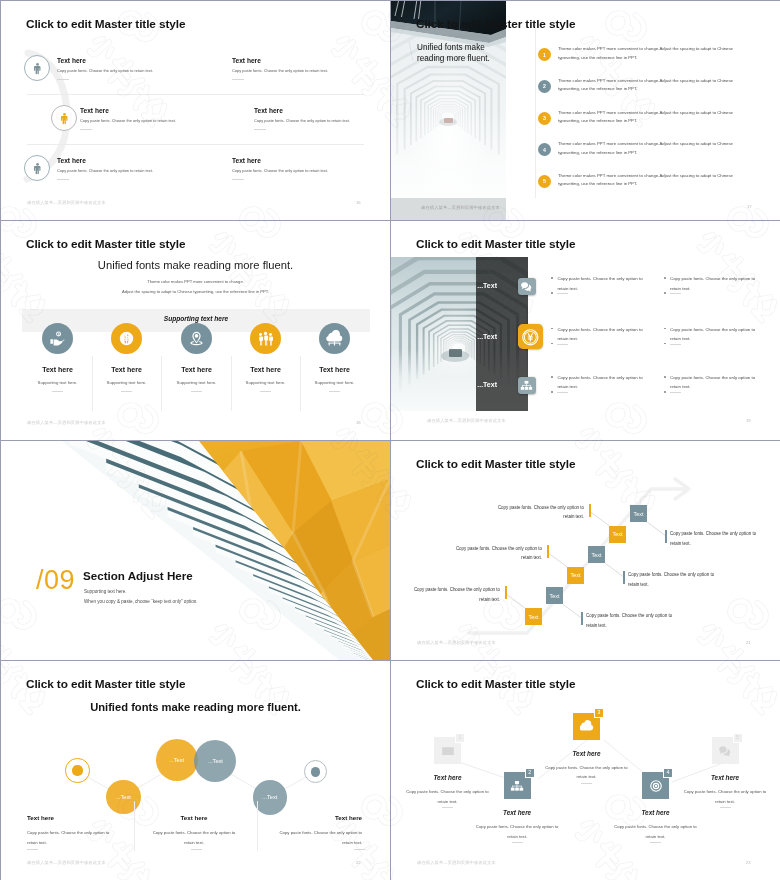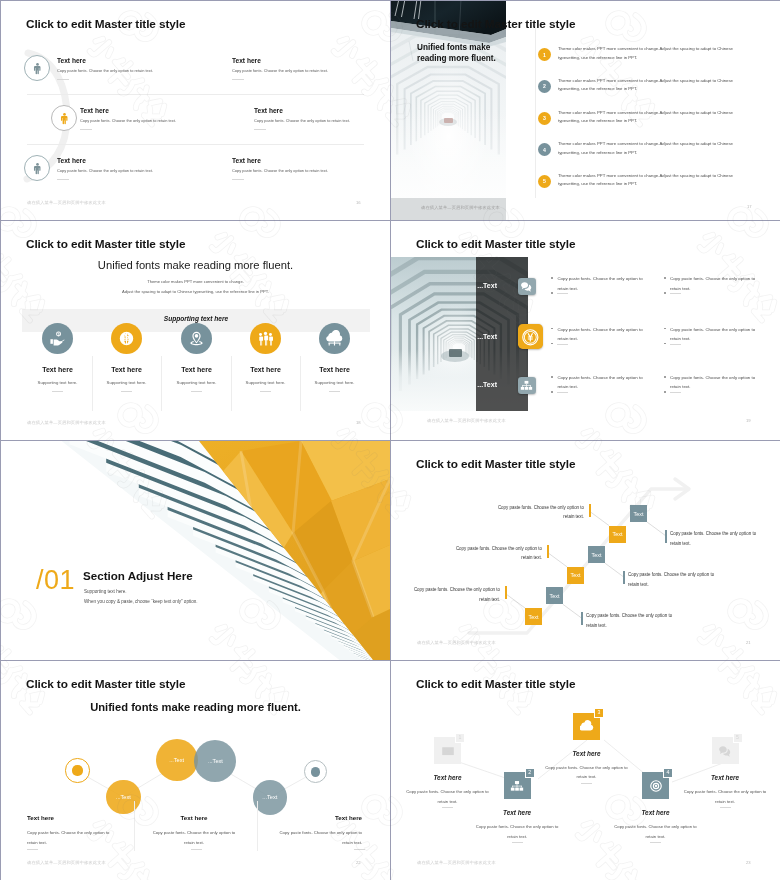--- a/index.html
+++ b/index.html
@@ -26,21 +26,21 @@
            display:flex;align-items:center;justify-content:center;background:#fff;}
   .s16 .ic.or{border-color:#b9b9b9;}
   .s16 .ht{position:absolute;font-weight:bold;color:#151515;font-size:6.6px;white-space:nowrap;}
   .s16 .bt{position:absolute;color:#5b5b5b;font-size:3.95px;white-space:nowrap;}
   .s16 .dl{position:absolute;width:12px;height:.7px;background:#d8d8d8;}
   .s16 .sep{position:absolute;left:26px;width:337px;height:.6px;background:#ececec;}
 
   
   .s17-photo{position:absolute;left:0;top:0;width:115px;height:219px;overflow:hidden;}
   .s17-title{left:25px;top:16px;font-size:11.8px;color:#141414;}
-  .s17-sub{position:absolute;left:26px;top:41px;font-size:8.2px;font-weight:bold;color:#111;line-height:11px;}
+  .s17-sub{position:absolute;left:26px;top:41px;font-size:8.2px;font-weight:normal;color:#111;line-height:11px;}
   .s17-vline{position:absolute;left:144px;top:22px;width:.6px;height:175px;background:#ededed;}
   .s17 .num{position:absolute;width:13px;height:13px;border-radius:50%;color:#fff;font-size:5.2px;
             display:flex;align-items:center;justify-content:center;font-weight:bold;}
   .s17 .tx{position:absolute;left:167px;width:194px;font-size:4.3px;color:#4d4d4d;line-height:8.8px;}
   .s17-foot{left:30px;top:204px;color:#9e9e9e;}
   .s17-pg{left:356px;top:203px;}
   .s17-fbar{position:absolute;left:0;top:197px;width:115px;height:22px;background:#d9dcdd;}
 
   
   .s18-title{left:25px;top:16px;font-size:11.8px;}
@@ -535,21 +535,21 @@
               <path d="M262 140 L226 190 L250 219 L290 190 Z" fill="#DC9A1A"></path>
               <path d="M160 110 L120 165 L170 219 L226 190 Z" fill="#F0B333"></path>
               <path d="M300 0 L292 92 L322 150 L344 200" fill="none" stroke="#ffffff" stroke-opacity=".16" stroke-width="3"></path>
               <path d="M240 10 L262 140 L290 190" fill="none" stroke="#ffffff" stroke-opacity=".16" stroke-width="3"></path>
               <path d="M389 38 L352 120 L372 176" fill="none" stroke="#ffffff" stroke-opacity=".16" stroke-width="3"></path>
               <path d="M200 55 L226 190" fill="none" stroke="#ffffff" stroke-opacity=".16" stroke-width="3"></path>
             </g>
         </g>
         <path d="M58 -2 L-6 -2 L-6 225 L346 225 Z" fill="#ffffff"></path>
       </svg>
-      <div class="s20-num">/01</div>
+      <div class="s20-num">/09</div>
       <div class="s20-h">Section Adjust Here</div>
       <div class="s20-s1">Supporting text here.</div>
       <div class="s20-s2">When you copy &amp; paste, choose “keep text only” option.</div>
     </div>
     <div class="slide s21">
       <div class="s-title s21-title">Click to edit Master title style</div>
       <svg width="389" height="219" viewBox="0 0 389 219" style="position:absolute;left:0;top:0">
         <g id="s21lines" stroke="#cfcfcf" stroke-width=".7" fill="none">
             <path d="M256 81 L275 95"></path>
             <path d="M218 84.6 L199 70.6"></path>

